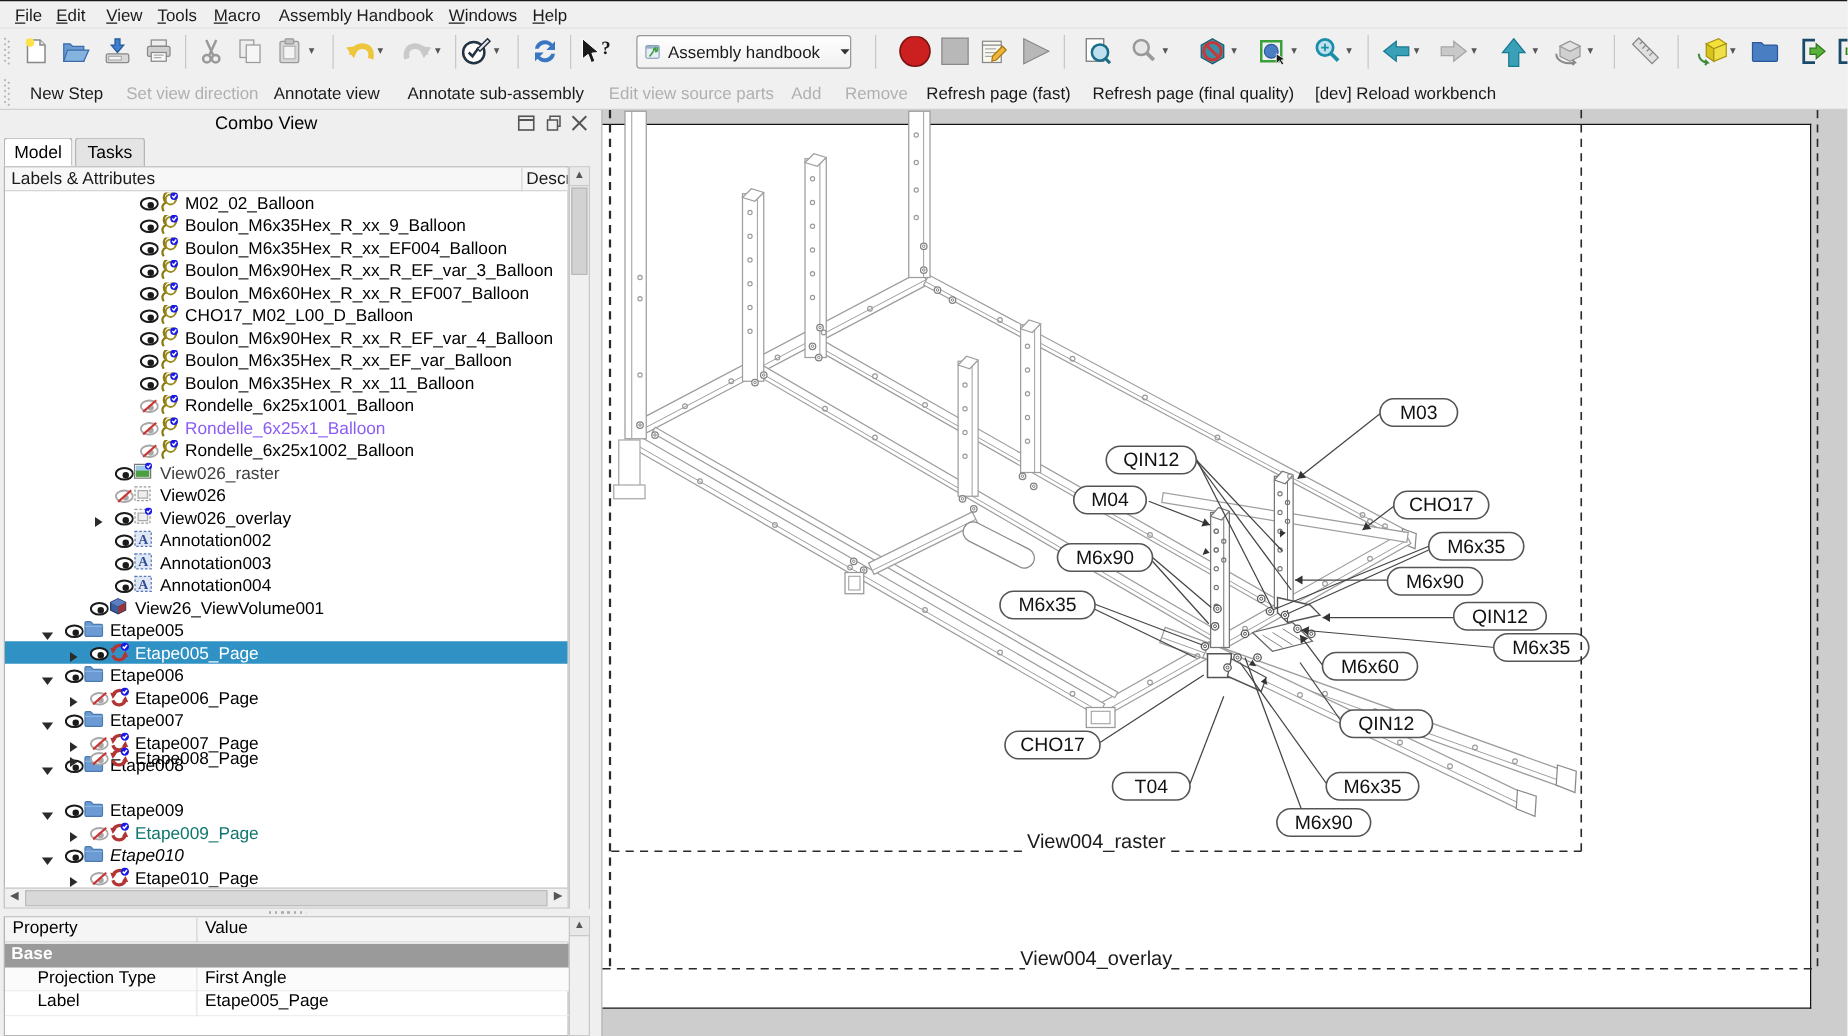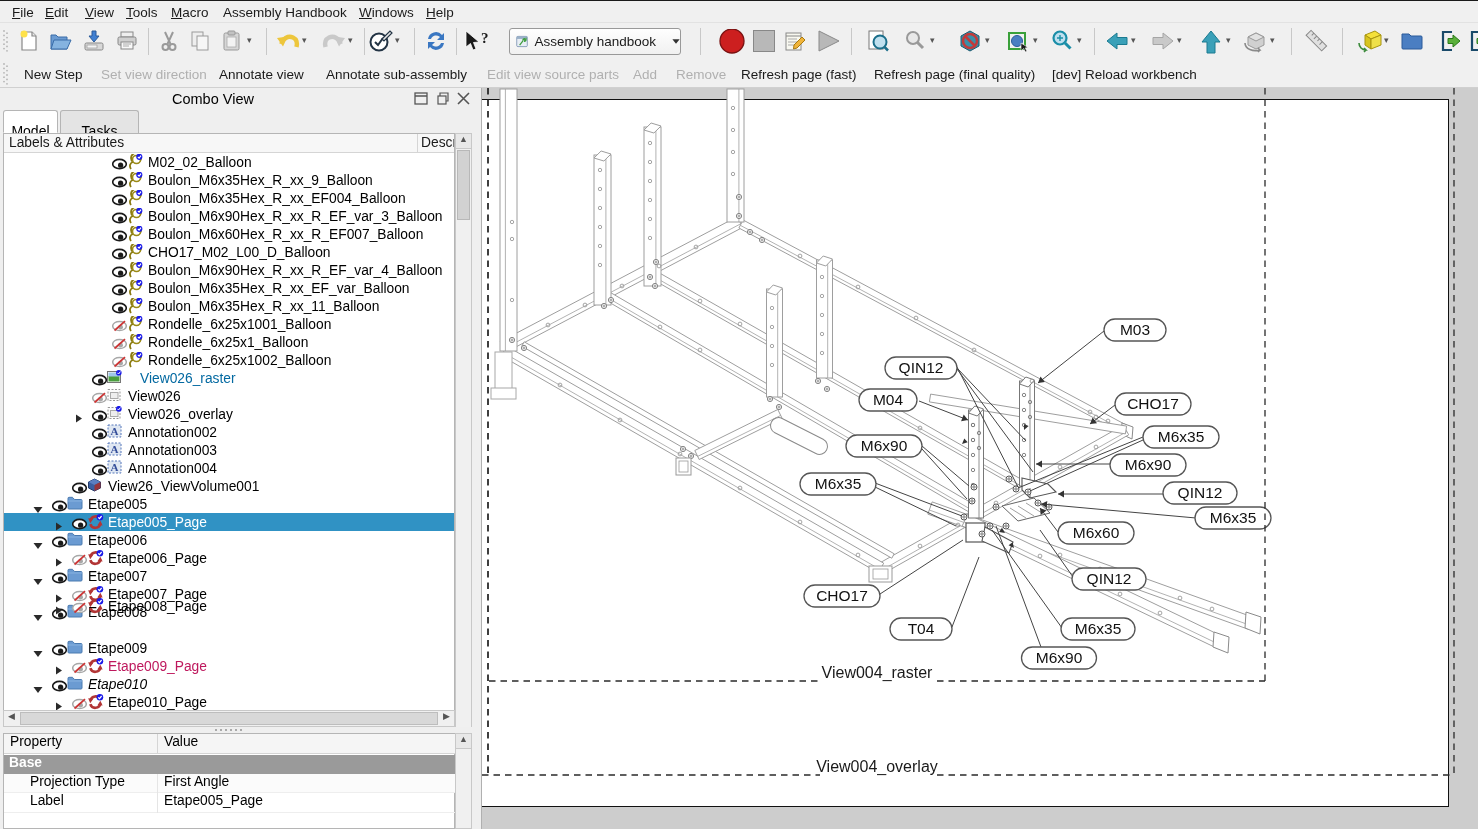--- a/index.html
+++ b/index.html
@@ -13,21 +13,21 @@
 #toolbar2 { position:absolute; left:0; top:59px; width:100%; height:29px; background:#f0f0f0; border-bottom:1px solid #d0d0d0; }
 .t2 { position:absolute; top:7.5px; font-size:13.5px; }
 .t2.on { color:#1a1a1a; }
 .t2.off { color:#b0b0b0; }
 .wbsel { position:absolute; left:509px; top:5px; width:172px; height:27px; background:linear-gradient(#fefefe,#f1f1f1); border:1px solid #999; border-radius:3px; display:flex; align-items:center; padding-left:6px; gap:6px; }
 .wbsel span { font-size:13.5px; color:#1a1a1a; white-space:nowrap; }
 #leftpanel { position:absolute; left:0; top:88px; width:481px; height:741px; background:#efefef; }
 #cvtitle { position:absolute; left:0; top:0; width:472px; height:22px; }
 #cvtitle .txt { position:absolute; left:172px; top:3px; font-size:14.5px; font-weight:normal; color:#000; }
 #tabs { position:absolute; left:0; top:22px; width:472px; height:23px; }
-.tab { position:absolute; top:0; height:23px; font-size:14px; text-align:center; padding-top:12px; }
+.tab { position:absolute; top:0; height:23px; font-size:14px; text-align:center; padding-top:2px; }
 #treebox { position:absolute; left:3px; top:45px; width:452px; height:665px; background:#fff; border:1px solid #b5b5b5; overflow:hidden; }
 #theader { position:absolute; left:0; top:0; width:452px; height:19px; background:#f7f7f7; border-bottom:1px solid #d5d5d5; font-size:13.8px; color:#1a1a1a; }
 .trow { position:absolute; left:0; width:452px; height:18px; }
 .trow.sel { background:#3092c4; }
 .ticon { position:absolute; }
 .tlabel { position:absolute; top:1.5px; font-size:13.8px; white-space:nowrap; }
 #vscroll { position:absolute; left:455px; top:45px; width:17px; height:665px; background:#f0f0f0; border:1px solid #c8c8c8; }
 #hscroll { position:absolute; left:3px; top:622px; width:452px; height:17px; background:#f0f0f0; border:1px solid #c8c8c8; }
 #propsplit { position:absolute; left:0; top:639px; width:481px; height:6px; background:#efefef; }
 #propbox { position:absolute; left:3px; top:645px; width:452px; height:96px; background:#fff; border:1px solid #b5b5b5; font-size:13.8px; }
@@ -541,21 +541,21 @@
     <svg width="60" height="14" style="position:absolute;left:414px;top:4px" viewBox="0 0 60 14">
       <rect x="1" y="1" width="12" height="11" fill="none" stroke="#555" stroke-width="1.3"></rect>
           <line x1="1" y1="4" x2="13" y2="4" stroke="#555" stroke-width="1.5"></line>
       <rect x="24" y="4" width="8" height="8" fill="none" stroke="#555" stroke-width="1.2"></rect>
           <path d="M26 4 L26 1 L34 1 L34 9 L32 9" fill="none" stroke="#555" stroke-width="1.2"></path>
       <path d="M44 1 L55 12 M55 1 L44 12" stroke="#555" stroke-width="1.6"></path>
     </svg>
   </div>
   <div id="tabs">
     <div class="tab" style="left:3px;width:55px;background:#fff;border:1px solid #b5b5b5;border-bottom:1px solid #fff;border-radius:3px 3px 0 0;">Model</div>
-    <div class="tab" style="left:60px;width:79px;background:#e4e4e4;border:1px solid #b5b5b5;border-bottom:none;border-radius:3px 3px 0 0;text-align:center;">Tasks</div>
+    <div class="tab" style="left:60px;width:56px;background:#e4e4e4;border:1px solid #b5b5b5;border-bottom:none;border-radius:3px 3px 0 0;text-align:center;">Tasks</div>
   </div>
   <div id="treebox">
     <div id="theader">
           <span style="position:absolute;left:5px;top:1px">Labels &amp; Attributes</span>
       <span style="position:absolute;left:417px;top:1px">Descri</span>
       <span style="position:absolute;left:413px;top:0;width:1px;height:19px;background:#d5d5d5"></span>
         </div>
     <div style="position:absolute;left:0;top:19px;width:452px;height:646px;overflow:hidden">
       <div style="position:absolute;left:0;top:-154px;width:452px">
             <div class="trow" style="top:154px;">
@@ -694,21 +694,21 @@
                   <ellipse cx="7.5" cy="6" rx="6.8" ry="4.6" fill="#fff" stroke="#a8a8a8" stroke-width="1.5"></ellipse>
                   <circle cx="8.6" cy="7.2" r="2.4" fill="#a8a8a8"></circle>
                   <line x1="2.5" y1="10.5" x2="13" y2="1.2" stroke="#c33" stroke-width="1.7"></line>
                 </svg></span>
               <span class="ticon" style="left:123px;top:1px"><svg width="16" height="16" viewBox="0 0 16 16">
                   <path d="M4 15 C2 12 3 9 6 8 A5 5 0 1 1 9 9" fill="none" stroke="#8a7a10" stroke-width="1.8"></path>
                   <circle cx="9.5" cy="5.5" r="4" fill="#fff" stroke="#9a8a18" stroke-width="1.6"></circle>
                   <circle cx="12.3" cy="2.8" r="3.1" fill="#1a1ae8"></circle>
                   <path d="M10.8 2.8 L12.1 4.1 L14 1.6" stroke="#fff" stroke-width="1.1" fill="none"></path>
                 </svg></span>
-              <span class="tlabel" style="left:144px;color:#000000">Rondelle_6x25x1_Balloon</span>
+              <span class="tlabel" style="left:144px;color:#8b5cf6">Rondelle_6x25x1_Balloon</span>
             </div>
             <div class="trow" style="top:352px;">
               <span class="ticon" style="left:108px;top:3px"><svg width="15" height="12" viewBox="0 0 15 12">
                   <ellipse cx="7.5" cy="6" rx="6.8" ry="4.6" fill="#fff" stroke="#a8a8a8" stroke-width="1.5"></ellipse>
                   <circle cx="8.6" cy="7.2" r="2.4" fill="#a8a8a8"></circle>
                   <line x1="2.5" y1="10.5" x2="13" y2="1.2" stroke="#c33" stroke-width="1.7"></line>
                 </svg></span>
               <span class="ticon" style="left:123px;top:1px"><svg width="16" height="16" viewBox="0 0 16 16">
                   <path d="M4 15 C2 12 3 9 6 8 A5 5 0 1 1 9 9" fill="none" stroke="#8a7a10" stroke-width="1.8"></path>
                   <circle cx="9.5" cy="5.5" r="4" fill="#fff" stroke="#9a8a18" stroke-width="1.6"></circle>
@@ -722,21 +722,21 @@
                   <ellipse cx="7.5" cy="6" rx="6.8" ry="4.6" fill="#fff" stroke="#1a1a1a" stroke-width="1.6"></ellipse>
                   <circle cx="8.6" cy="7.2" r="2.6" fill="#1a1a1a"></circle>
                 </svg></span>
               <span class="ticon" style="left:103px;top:1px"><svg width="15" height="14" viewBox="0 0 15 14">
                   <rect x="0.5" y="1.5" width="13" height="11" fill="#fff" stroke="#777"></rect>
                   <rect x="1.5" y="6" width="11" height="5.5" fill="#4a9e3f"></rect>
                   <rect x="1.5" y="2.5" width="11" height="4" fill="#9fc7e8"></rect>
                   <circle cx="11.8" cy="2.8" r="2.8" fill="#1a1ae8"></circle>
                   <path d="M10.4 2.8 L11.6 4 L13.4 1.6" stroke="#fff" stroke-width="1" fill="none"></path>
                 </svg></span>
-              <span class="tlabel" style="left:136px;color:#0369a1">View026_raster</span>
+              <span class="tlabel" style="left:124px;color:#404040">View026_raster</span>
             </div>
             <div class="trow" style="top:388px;">
               <span class="ticon" style="left:88px;top:3px"><svg width="15" height="12" viewBox="0 0 15 12">
                   <ellipse cx="7.5" cy="6" rx="6.8" ry="4.6" fill="#fff" stroke="#a8a8a8" stroke-width="1.5"></ellipse>
                   <circle cx="8.6" cy="7.2" r="2.4" fill="#a8a8a8"></circle>
                   <line x1="2.5" y1="10.5" x2="13" y2="1.2" stroke="#c33" stroke-width="1.7"></line>
                 </svg></span>
               <span class="ticon" style="left:103px;top:1px"><svg width="15" height="14" viewBox="0 0 15 14">
                   <rect x="1" y="1.5" width="12" height="11" fill="#fbfbfb" stroke="#999" stroke-dasharray="2,1.5"></rect>
                   <rect x="3.5" y="4.5" width="7.5" height="6" fill="#eee" stroke="#aaa"></rect>
@@ -959,21 +959,21 @@
                   <line x1="2.5" y1="10.5" x2="13" y2="1.2" stroke="#c33" stroke-width="1.7"></line>
                 </svg></span>
               <span class="ticon" style="left:83px;top:1px"><svg width="17" height="16" viewBox="0 0 17 16">
                   <path d="M13.2 5.2 A 5.2 5.2 0 0 0 3.5 6.5" fill="none" stroke="#b23535" stroke-width="2.6"></path>
                   <path d="M3.3 10.2 A 5.2 5.2 0 0 0 13.4 9.4" fill="none" stroke="#b23535" stroke-width="2.6"></path>
                   <polygon points="1.2,4.2 6.3,4.8 3.2,9.2" fill="#b23535"></polygon>
                   <polygon points="15.6,11.6 10.5,11.2 13.4,6.7" fill="#b23535"></polygon>
                   <circle cx="12.9" cy="3.3" r="3.3" fill="#1a1ae8"></circle>
                   <path d="M11.2 3.3 L12.5 4.6 L14.6 2" stroke="#fff" stroke-width="1.2" fill="none"></path>
                 </svg></span>
-              <span class="tlabel" style="left:104px;color:#be185d">Etape009_Page</span>
+              <span class="tlabel" style="left:104px;color:#0f766e">Etape009_Page</span>
             </div>
             <div class="trow" style="top:676px;font-style:italic;">
               <span class="ticon" style="left:29px;top:5px"><svg width="10" height="9" viewBox="0 0 10 9">
                   <polygon points="0.5,2 9.5,2 5,8" fill="#2a2a2a"></polygon>
                 </svg></span>
               <span class="ticon" style="left:48px;top:3px"><svg width="15" height="12" viewBox="0 0 15 12">
                   <ellipse cx="7.5" cy="6" rx="6.8" ry="4.6" fill="#fff" stroke="#1a1a1a" stroke-width="1.6"></ellipse>
                   <circle cx="8.6" cy="7.2" r="2.6" fill="#1a1a1a"></circle>
                 </svg></span>
               <span class="ticon" style="left:63px;top:1px"><svg width="16" height="14" viewBox="0 0 16 14">

